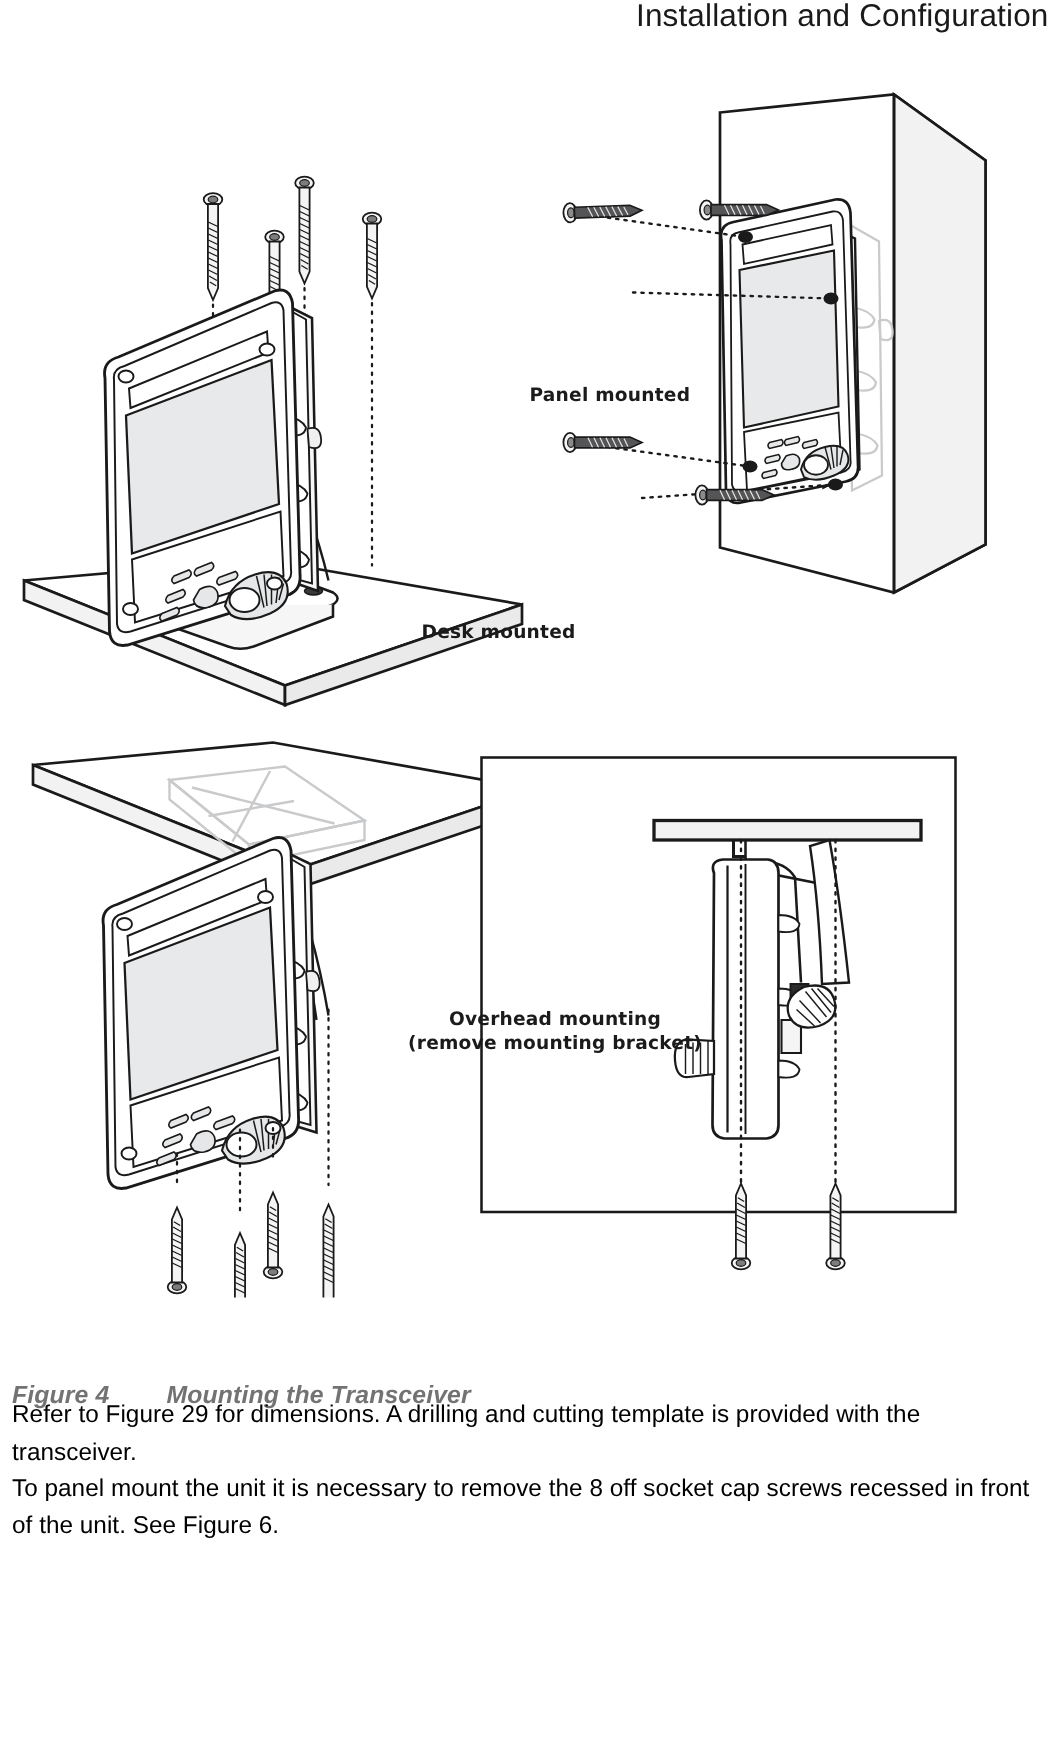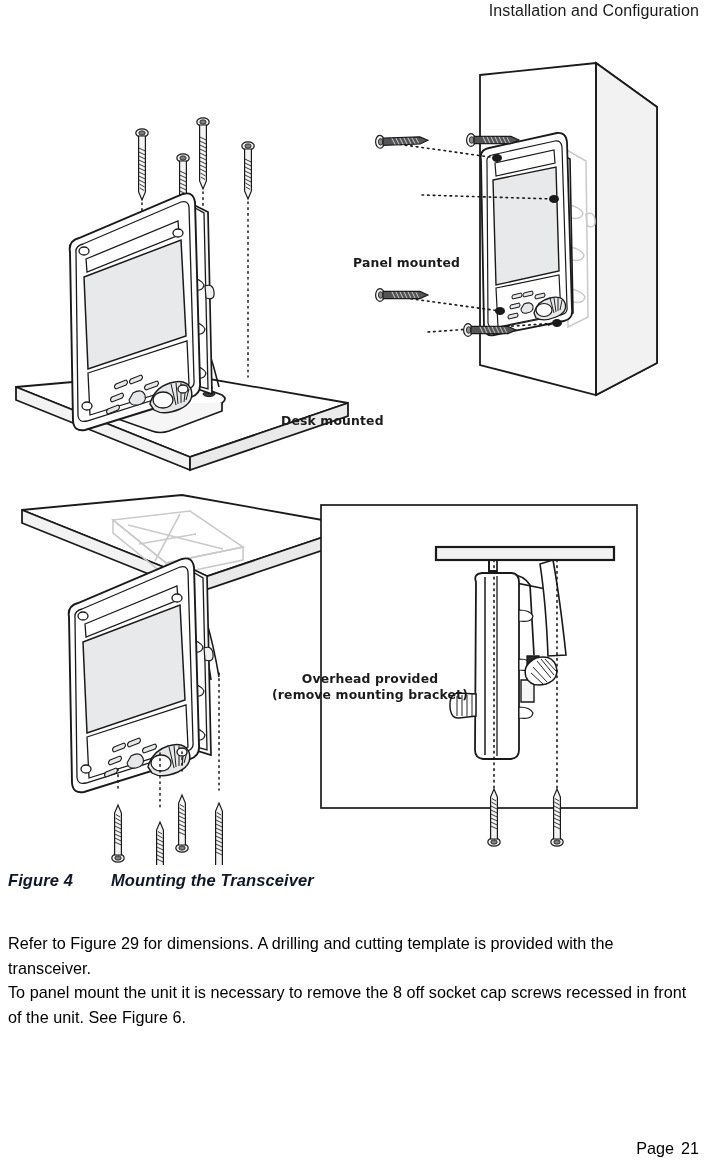--- a/index.html
+++ b/index.html
@@ -23,21 +23,21 @@
     height: 1171px;
   }
 
   
   .running-header {
     position: absolute;
     top: 0px;
     left: 0px;
     width: 699px;
     text-align: right;
-    font-size: 16px;
+    font-size: 21px;
     line-height: 22px;
     letter-spacing: 0.1px;
     color: #1a1a1a;
   }
 
   
   .figure-area {
     position: absolute;
     top: 55px;
     left: 0px;
@@ -58,26 +58,26 @@
   }
   .callout.multiline { white-space: normal; text-align: center; line-height: 16px; }
   #callout-panel  { left: 353px; top: 200px; }
   #callout-desk   { left: 281px; top: 358px; text-align: right; }
   #callout-over   { left: 268px; top: 616px; width: 204px; }
 
   
   .figure-caption {
     position: absolute;
     left: 8px;
-    top: 871px;
+    top: 921px;
     font-size: 16.5px;
     font-style: italic;
     font-weight: bold;
     letter-spacing: 0.1px;
-    color: #0f172a;
+    color: #737373;
   }
   .figure-caption .cap-num { display: inline-block; }
   .figure-caption .cap-gap { display: inline-block; width: 38px; }
   .figure-caption .cap-title { display: inline-block; }
 
   
   .body-text {
     position: absolute;
     left: 8px;
     width: 692px;
@@ -469,30 +469,27 @@
         </g>
       </g>
 
     </svg>
 
     <div class="callout" id="callout-panel">Panel mounted</div>
 
     <div class="callout" id="callout-desk">Desk mounted</div>
 
     <div class="callout multiline" id="callout-over">
-      <span>Overhead provided</span><br>
+      <span>Overhead mounting</span><br>
       <span>(remove mounting bracket)</span>
     </div>
   </div>
 
   <div class="figure-caption">
     <span class="cap-num">Figure 4</span><span class="cap-gap"></span><span class="cap-title">Mounting the Transceiver</span>
   </div>
 
   <div class="body-text" id="para-1">Refer to Figure 29 for dimensions. A drilling and cutting template is provided with the transceiver.</div>
 
   <div class="body-text" id="para-2">To panel mount the unit it is necessary to remove the 8 off socket cap screws recessed in front of the unit. See Figure 6.</div>
 
-  <div class="footer">
-    <span class="page-word">Page</span><span>21</span>
-  </div>
 
 </div>
 
 </body></html>

